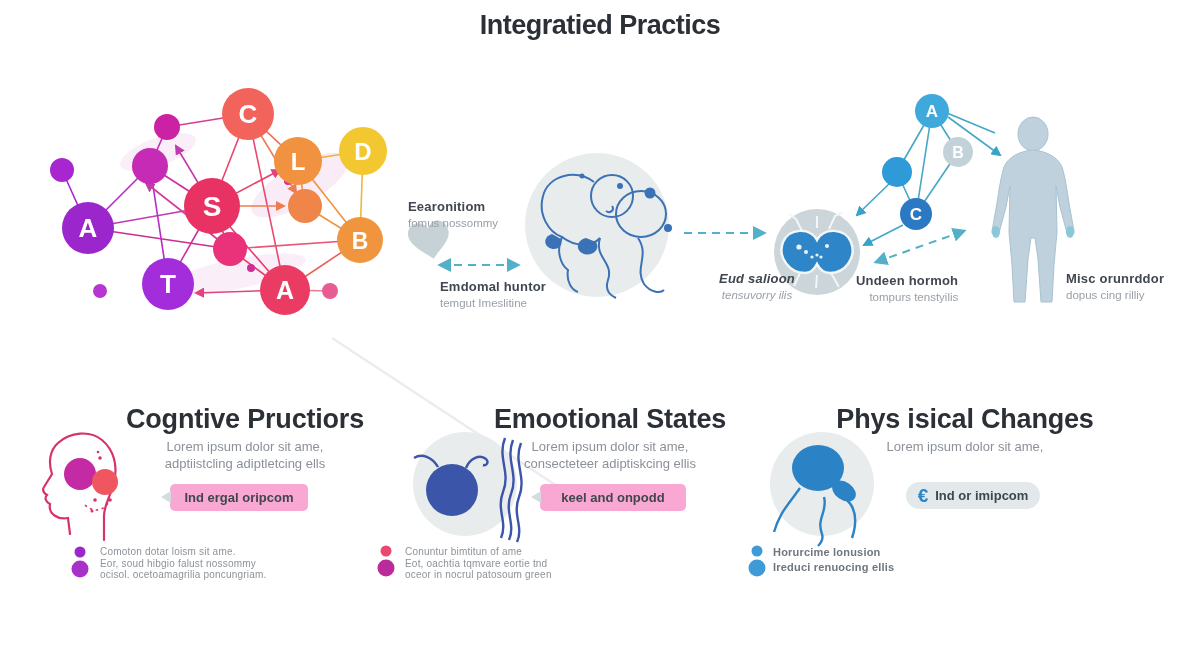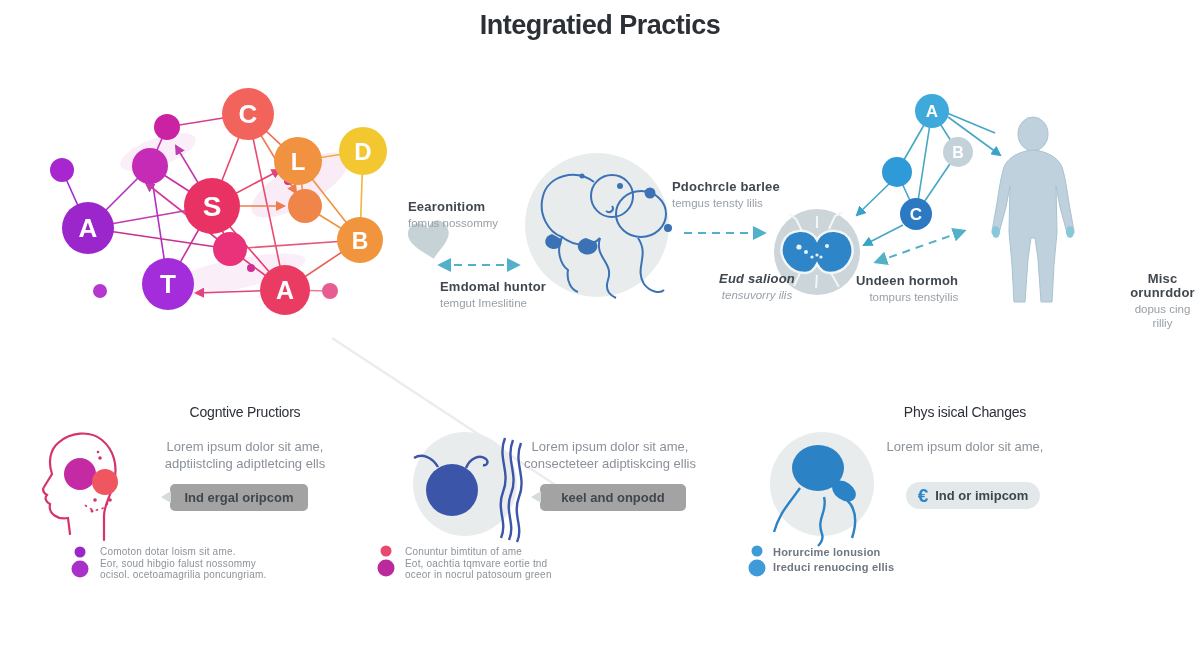--- a/index.html
+++ b/index.html
@@ -5,23 +5,23 @@
   html,body{margin:0;padding:0;background:#ffffff;}
   .canvas{position:relative;width:1200px;height:654px;background:#ffffff;overflow:hidden;
           font-family:"Liberation Sans", sans-serif;color:#2b3037;}
   .abs{position:absolute;}
   .page-title{left:0;top:10px;width:100%;text-align:center;font-size:27px;font-weight:700;
               letter-spacing:-0.5px;color:#2b3037;}
   .midlabel{line-height:14px;}
   .ml-title{font-size:13px;font-weight:700;color:#40474f;letter-spacing:.2px;}
   .ml-sub{font-size:11.5px;color:#99a0a7;margin-top:2px;}
   .centered{text-align:center;}
-  .sec-heading{width:300px;text-align:center;font-size:14px;font-weight:400;color:#2b3037;letter-spacing:-0.2px;}
+  .sec-heading{width:300px;text-align:center;font-size:27px;font-weight:700;color:#2b3037;letter-spacing:-0.2px;}
   .sec-body{width:300px;text-align:center;font-size:13px;color:#8b9199;line-height:17px;}
-  .callout{height:27px;background:#a3a3a3;border-radius:5px;display:flex;align-items:center;
+  .callout{height:27px;background:#f9a8d4;border-radius:5px;display:flex;align-items:center;
            justify-content:center;font-size:13px;font-weight:600;color:#3f464e;}
   .callout.tag::before{content:"";position:absolute;left:-9px;top:7px;width:0;height:0;
            border-top:6px solid transparent;border-bottom:6px solid transparent;border-right:10px solid #d5dcde;}
   .callout.pill{border-radius:14px;background:#e3e8ea;gap:7px;}
   .euro{color:#2f86c6;font-size:19px;font-weight:700;}
   .bullets-text{font-size:10px;color:#8d939a;line-height:11.5px;letter-spacing:.2px;}
   .bullets-text.big{font-size:11px;line-height:15px;color:#6f767e;font-weight:600;}
   svg{position:absolute;left:0;top:0;}
   .nodetxt{fill:#ffffff;font-family:"Liberation Sans",sans-serif;font-weight:700;text-anchor:middle;}
 </style>
@@ -280,54 +280,51 @@
   <div class="abs midlabel" style="left:408px;top:200px;">
     <div class="ml-title">Eearonitiom</div>
     <div class="ml-sub">fomus nossommy</div>
   </div>
 
   <div class="abs midlabel" style="left:440px;top:280px;">
     <div class="ml-title">Emdomal huntor</div>
     <div class="ml-sub">temgut Imeslitine</div>
   </div>
 
-  <div class="abs midlabel" style="left:672px;top:180px;">
-    <div class="ml-title">Pdochrcle barlee</div>
-    <div class="ml-sub">temgus tensty lilis</div>
-  </div>
 
   <div class="abs midlabel centered" style="left:702px;top:272px;width:110px;font-style:italic;">
     <div class="ml-title">Eud salioon</div>
     <div class="ml-sub">tensuvorry ilis</div>
   </div>
 
   <div class="abs midlabel" style="left:856px;top:274px;text-align:right;">
     <div class="ml-title">Undeen hormoh</div>
     <div class="ml-sub">tompurs tenstyilis</div>
   </div>
 
-  <div class="abs midlabel" style="left:1125px;top:272px;text-align:center;">
+  <div class="abs midlabel" style="left:1066px;top:272px;">
     <div class="ml-title">Misc orunrddor</div>
     <div class="ml-sub">dopus cing rilliy</div>
   </div>
 
   <div class="abs sec-heading" style="left:95px;top:404px;">Cogntive Pructiors</div>
   <div class="abs sec-body" style="left:95px;top:438px;">
     <div>Lorem ipsum dolor sit ame,</div>
     <div>adptiistcling adiptletcing ells</div>
   </div>
   <div class="abs callout tag" style="left:170px;top:484px;width:138px;">
     <span>Ind ergal oripcom</span>
   </div>
   <div class="abs bullets-text" style="left:100px;top:546px;">
     <div>Comoton dotar loism sit ame.</div>
     <div>Eor, soud hibgio falust nossommy</div>
     <div>ocisol. ocetoamagrilia poncungriam.</div>
   </div>
 
+  <div class="abs sec-heading" style="left:460px;top:404px;">Emootional States</div>
   <div class="abs sec-body" style="left:460px;top:438px;">
     <div>Lorem ipsum dolor sit ame,</div>
     <div>consecteteer adiptiskcing ellis</div>
   </div>
   <div class="abs callout tag" style="left:540px;top:484px;width:146px;">
     <span>keel and onpodd</span>
   </div>
   <div class="abs bullets-text" style="left:405px;top:546px;">
     <div>Conuntur bimtitun of ame</div>
     <div>Eot, oachtia tqmvare eortie tnd</div>

